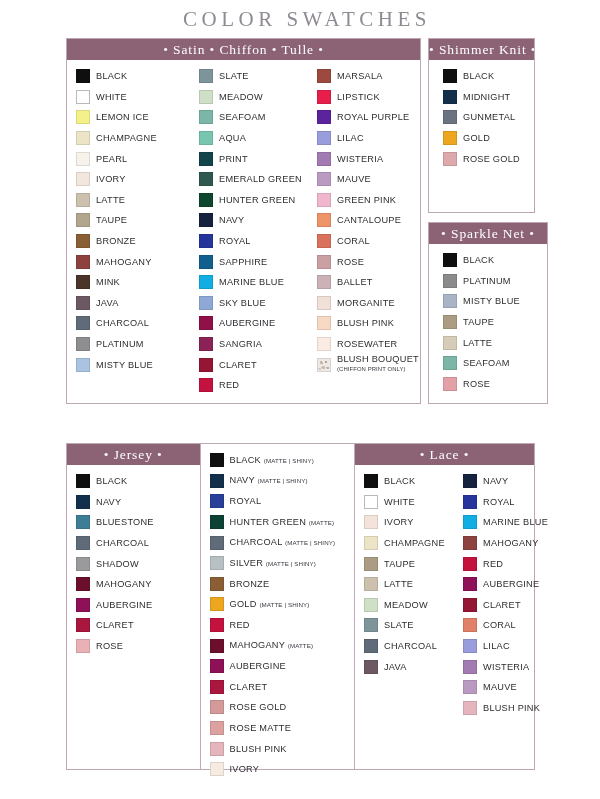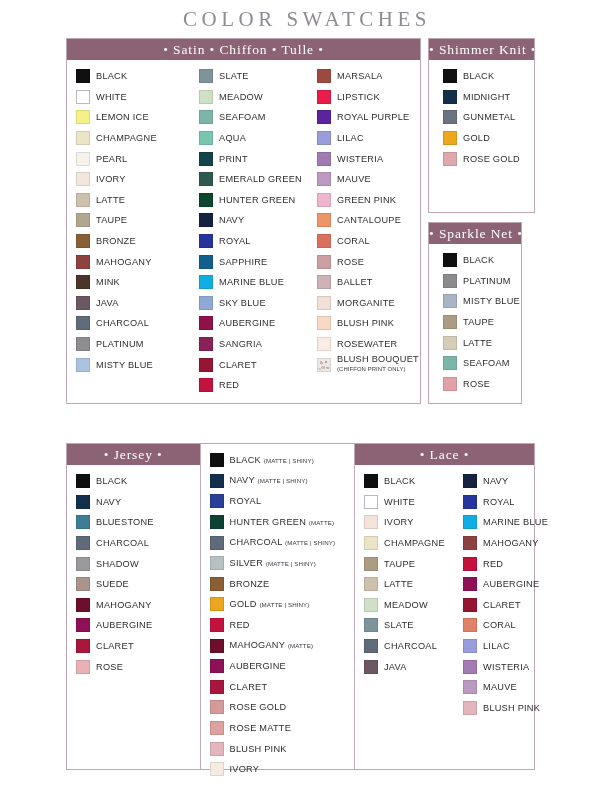--- a/index.html
+++ b/index.html
@@ -358,21 +358,21 @@
               <div class="swatch-row">
                 <div class="chip" title="ROSE GOLD" style="background: rgb(221, 169, 171);"></div>
                 <div class="label"><span>ROSE GOLD</span></div>
               </div>
             </div>
         </div>
       </div>
     </div>
   </div>
 
-  <div class="panel" style="left:428px; top:222px; width:94px; height:182px;">
+  <div class="panel" style="left:428px; top:222px; width:120px; height:182px;">
     <div class="panel-inner">
       <div class="block" style="width:100%;">
         <div class="block-head">• Sparkle Net •</div>
         <div class="block-body">
           <div class="col" style="width:100%; padding-left:14px;">
               <div class="swatch-row">
                 <div class="chip" title="BLACK" style="background: rgb(16, 15, 16);"></div>
                 <div class="label"><span>BLACK</span></div>
               </div>
               <div class="swatch-row">
@@ -426,24 +426,20 @@
               </div>
               <div class="swatch-row">
                 <div class="chip" title="CHARCOAL" style="background: rgb(95, 107, 120);"></div>
                 <div class="label"><span>CHARCOAL</span></div>
               </div>
               <div class="swatch-row">
                 <div class="chip" title="SHADOW" style="background: rgb(154, 154, 156);"></div>
                 <div class="label"><span>SHADOW</span></div>
               </div>
               <div class="swatch-row">
-                <div class="chip" title="SUEDE" style="background: rgb(169, 148, 137);"></div>
-                <div class="label"><span>SUEDE</span></div>
-              </div>
-              <div class="swatch-row">
                 <div class="chip" title="MAHOGANY" style="background: rgb(107, 15, 44);"></div>
                 <div class="label"><span>MAHOGANY</span></div>
               </div>
               <div class="swatch-row">
                 <div class="chip" title="AUBERGINE" style="background: rgb(142, 17, 88);"></div>
                 <div class="label"><span>AUBERGINE</span></div>
               </div>
               <div class="swatch-row">
                 <div class="chip" title="CLARET" style="background: rgb(169, 23, 63);"></div>
                 <div class="label"><span>CLARET</span></div>

